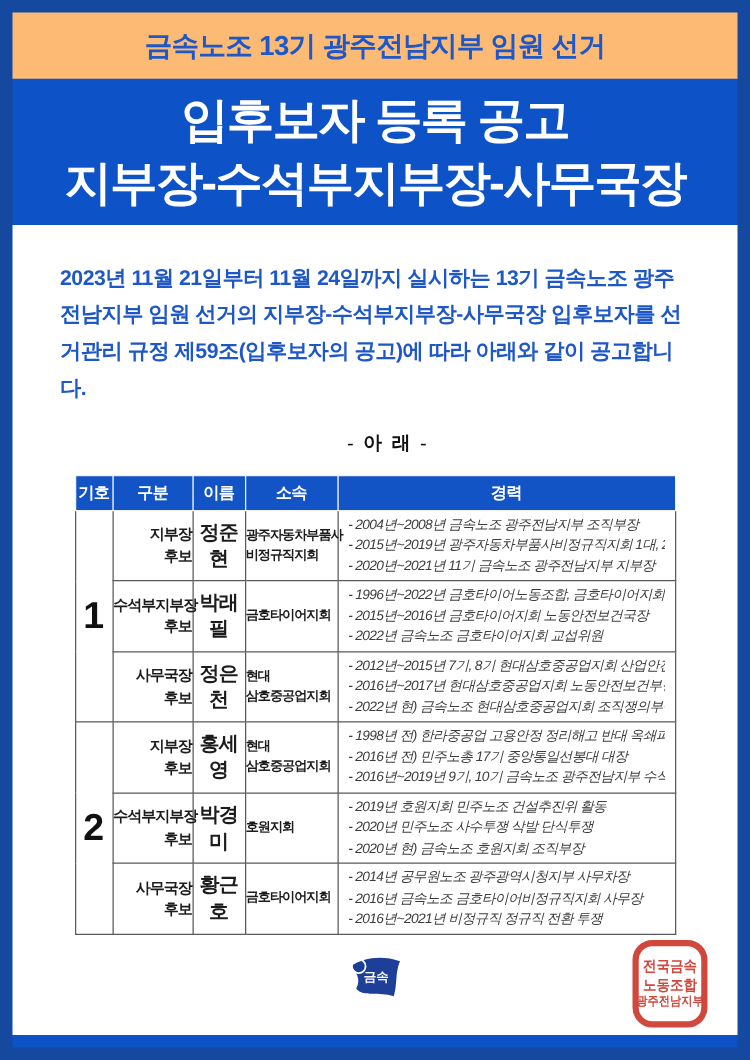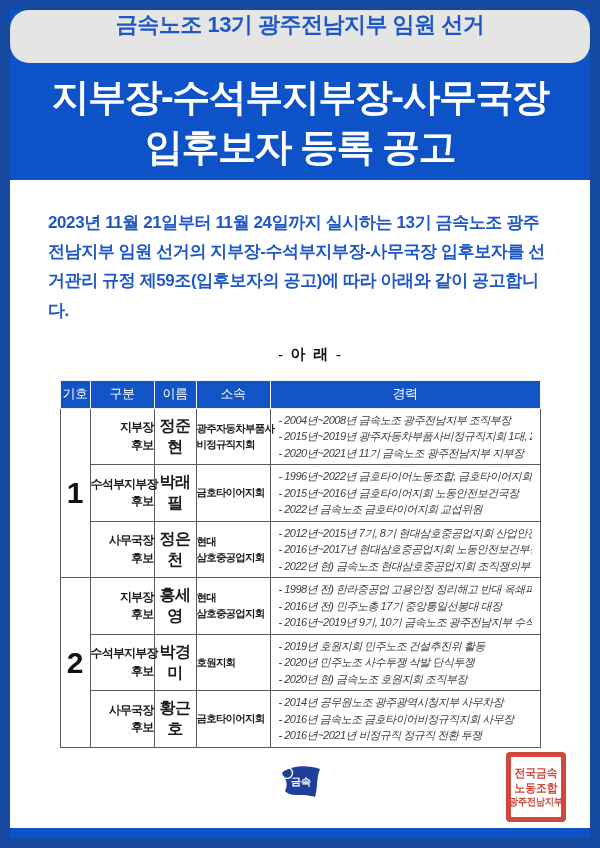--- a/index.html
+++ b/index.html
@@ -2,79 +2,79 @@
 <html><head>
 <meta charset="utf-8">
 <style>
   * { margin:0; padding:0; box-sizing:border-box; }
   html,body { width:600px; height:848px; }
   body { font-family:"Liberation Sans", sans-serif; background:#15499f; position:relative; overflow:hidden; }
 
   .frame { position:absolute; inset:10px; background:#0d52c6; }
 
   
-  .topbar { position:absolute; left:10px; right:10px; top:10px; height:53px; background:#e5e5e5;
-            display:flex; align-items:flex-start; justify-content:center;border-radius:19px; }
+  .topbar { position:absolute; left:10px; right:10px; top:10px; height:53px; background:#fdba74;
+            display:flex; align-items:center; justify-content:center; }
   .topbar-text { color:#1d58c8; font-size:22px; font-weight:700; letter-spacing:-0.5px; }
 
   
   .main-title { position:absolute; left:0; right:0; top:72px; text-align:center; color:#ffffff;
                 font-size:38px; font-weight:900; line-height:1.32; letter-spacing:-1.5px; }
 
   
   .card { position:absolute; left:10px; right:10px; top:180px; bottom:20px; background:#ffffff; }
 
   .intro { margin:28px 38px 16px 38px; color:#1e57c6; font-size:17px; font-weight:600;
            line-height:1.72; letter-spacing:-0.4px; text-align:left; }
 
   .below-label { margin-top:20px; text-align:center; font-family:"Liberation Serif", serif;
                  color:#111111; font-size:15px; font-weight:600; letter-spacing:2px;padding-left:21px; }
 
   
   table.candidates { width:480px; margin:16px auto 0 auto; border-collapse:collapse; table-layout:fixed; }
-  table.candidates th { background:#1253c5; color:#ffffff; font-size:13px; font-weight:400;
+  table.candidates th { background:#1253c5; color:#ffffff; font-size:13px; font-weight:700;
                         height:28px; border:1px solid #f2f2f2; letter-spacing:-0.5px; }
   table.candidates td { border:1px solid #5a5a5a; height:50px; vertical-align:middle; background:#ffffff; }
   td.giho { text-align:center; font-size:30px; font-weight:700; color:#111111; }
   td.role-cell { text-align:right; color:#1c1c1c; }
   .role-line { font-size:12px; font-weight:700; white-space:nowrap; letter-spacing:-0.8px; line-height:1.45; }
   td.name-cell { text-align:center; font-size:16px; font-weight:700; color:#1c1c1c; letter-spacing:-0.5px; }
   td.org-cell { text-align:left; color:#1c1c1c; }
   .org-line { font-size:10.5px; font-weight:700; white-space:nowrap; letter-spacing:-0.8px; line-height:1.5; }
   .org-line:empty, .role-line:empty { display:none; }
   td.career-cell { padding:3px 8px;font-style:italic; }
   .career-line { font-size:11px; color:#3c3c3c; letter-spacing:-0.5px; line-height:1.5;
                  white-space:nowrap; overflow:hidden; }
 
   .date-line { margin-top:26px; text-align:center; font-family:"Liberation Serif", serif;
                font-size:17px; font-weight:600; color:#111111; letter-spacing:0.5px; }
 
   .signature-row { margin-top:16px; display:flex; align-items:center; justify-content:center; gap:8px; }
   .signature-text { color:#26499f; font-size:23px; font-weight:800; letter-spacing:-1.2px; white-space:nowrap; }
 
   .seal { position:absolute; right:24px; bottom:6px; width:60px; height:70px;
-          border:5px solid #cd382c; border-radius:4px; display:flex; flex-direction:column;
+          border:5px solid #cd382c; border-radius:16px; display:flex; flex-direction:column;
           align-items:center; justify-content:center; color:#cd382c; z-index:2; opacity:0.92; }
   .seal-line { font-size:12px; font-weight:800; line-height:1.25; letter-spacing:0px; white-space:nowrap;
                transform:scaleX(0.9); }
 
   .logo-svg { display:block; }
 </style>
 </head>
 <body>
 
 <div class="frame"></div>
 
 <div class="topbar">
   <span class="topbar-text">금속노조 13기 광주전남지부 임원 선거</span>
 </div>
 
 <div class="main-title">
+  <div>입후보자 등록 공고</div>
   <div>지부장-수석부지부장-사무국장</div>
-  <div>입후보자 등록 공고</div>
 </div>
 
 <div class="card">
 
   <p class="intro">2023년 11월 21일부터 11월 24일까지 실시하는 13기 금속노조 광주전남지부 임원 선거의 지부장-수석부지부장-사무국장 입후보자를 선거관리 규정 제59조(입후보자의 공고)에 따라 아래와 같이 공고합니다.</p>
 
   <div class="below-label">- 아 래 -</div>
 
   <table class="candidates">
     <colgroup>

